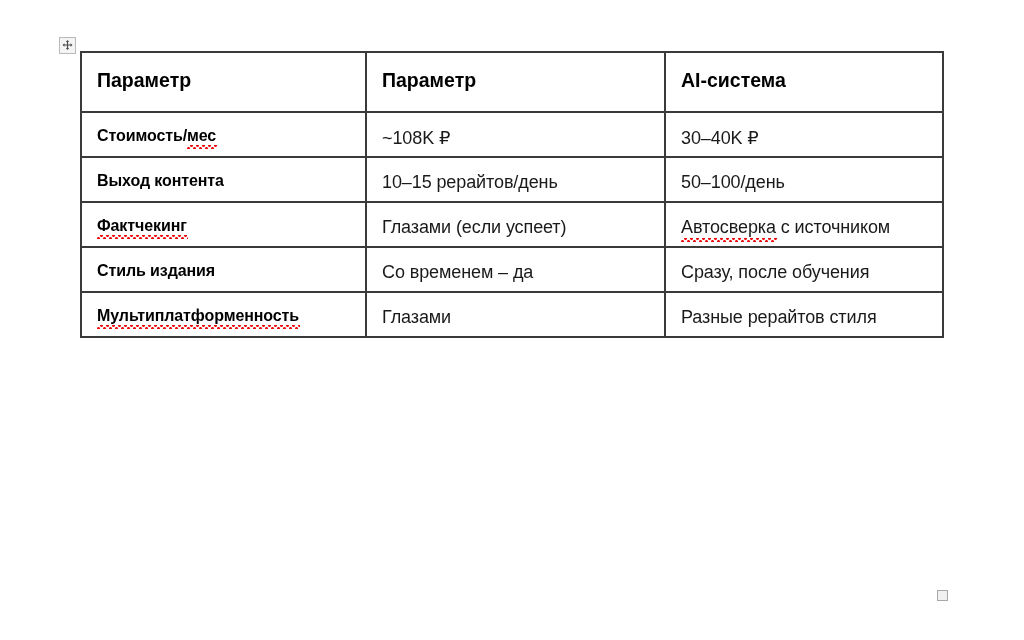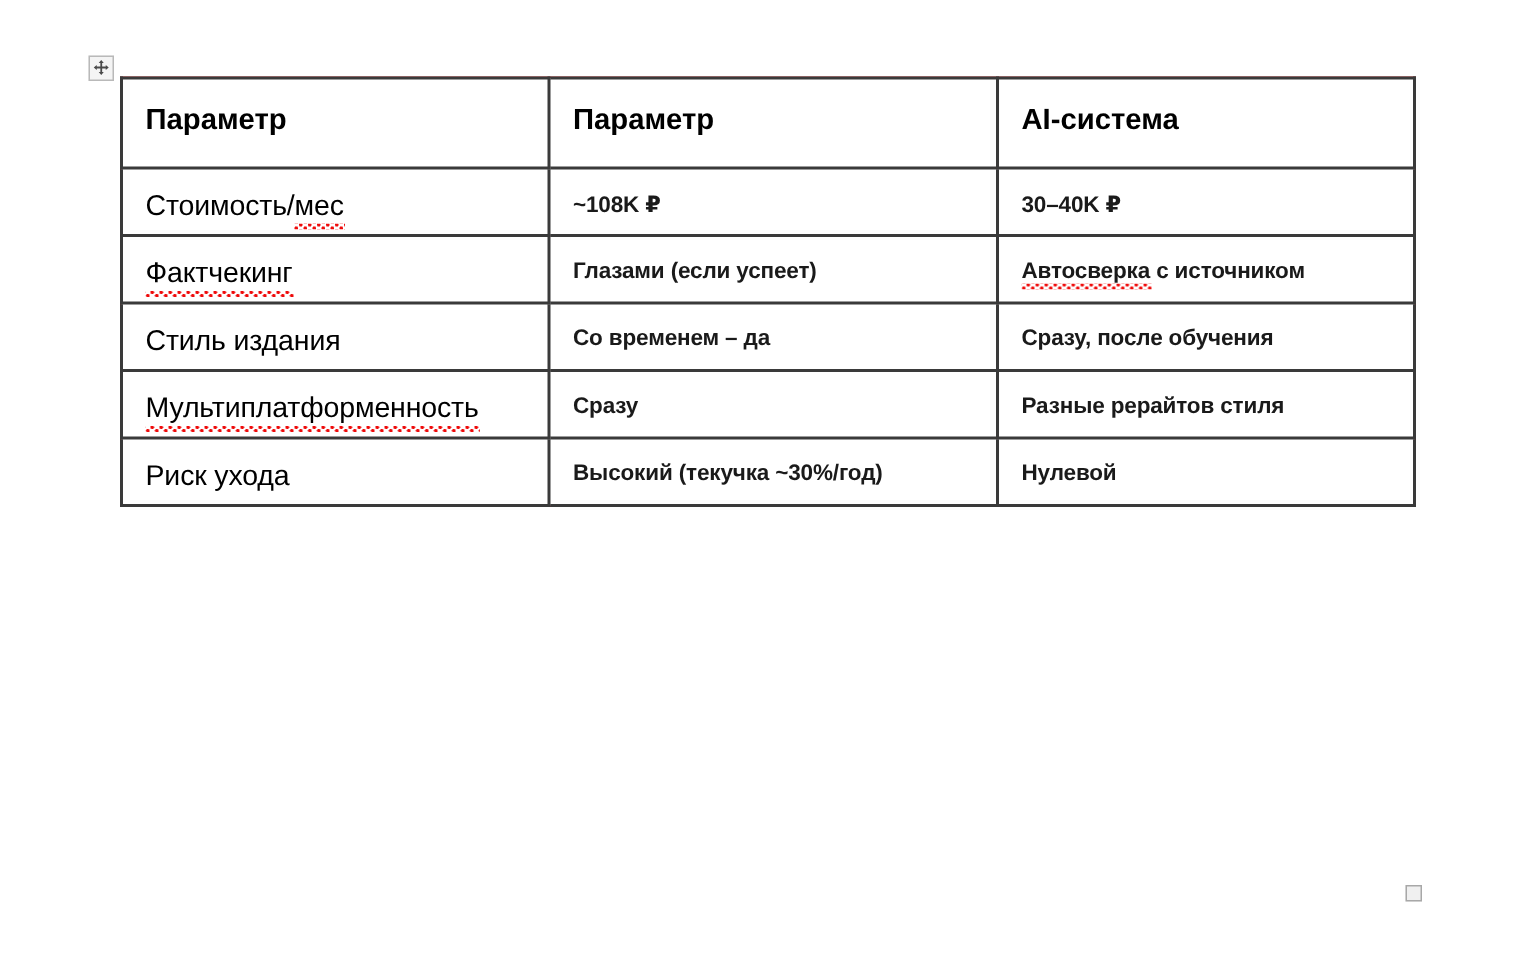--- a/index.html
+++ b/index.html
@@ -58,46 +58,46 @@
   }
 
   
   #comparison-table {
     position: absolute;
     left: 80px;
     top: 51px;
     width: 862px;
     border-collapse: collapse;
     table-layout: fixed;
-    background: #b91c1c;
+    background: #7dd3fc;
   }
   #comparison-table col.c-param { width: 285px; }
   #comparison-table col.c-journalist { width: 299px; }
   #comparison-table col.c-ai { width: 278px; }
 
   #comparison-table td,
   #comparison-table th {
     border: 2px solid #3a3a3a;
     vertical-align: top;
     padding: 14px 15px 0 15px;
     height: 45px;
     box-sizing: border-box;
     text-align: left;
     background: #ffffff;
   }
 
   .cell-param {
-    font-weight: normal;
-    font-size: 19px;
+    font-weight: bold;
+    font-size: 16px;
     color: #000000;
     letter-spacing: -0.1px;
   }
   .cell-value {
-    font-weight: bold;
-    font-size: 15px;
+    font-weight: normal;
+    font-size: 18px;
     color: #1a1a1a;
     letter-spacing: -0.1px;
   }
   .header-cell {
     font-weight: bold;
     font-size: 19.5px;
     color: #000000;
   }
   #comparison-table tr.header-row td,
   #comparison-table tr.header-row th {
@@ -166,20 +166,31 @@
           <span class="cell-text"><span>Стоимость/</span><span class="misspelled">мес</span></span>
         </td>
         <td class="cell-value">
           <span class="cell-text">~108K ₽</span>
         </td>
         <td class="cell-value">
           <span class="cell-text">30–40K ₽</span>
         </td>
       </tr>
 
+      <tr>
+        <td class="cell-param">
+          <span class="cell-text">Выход контента</span>
+        </td>
+        <td class="cell-value">
+          <span class="cell-text">10–15 рерайтов/день</span>
+        </td>
+        <td class="cell-value">
+          <span class="cell-text">50–100/день</span>
+        </td>
+      </tr>
 
 
       <tr>
         <td class="cell-param">
           <span class="cell-text"><span class="misspelled">Фактчекинг</span></span>
         </td>
         <td class="cell-value">
           <span class="cell-text">Глазами (если успеет)</span>
         </td>
         <td class="cell-value">
@@ -198,36 +209,25 @@
           <span class="cell-text">Сразу, после обучения</span>
         </td>
       </tr>
 
 
       <tr>
         <td class="cell-param">
           <span class="cell-text"><span class="misspelled">Мультиплатформенность</span></span>
         </td>
         <td class="cell-value">
-          <span class="cell-text">Сразу</span>
+          <span class="cell-text">Глазами</span>
         </td>
         <td class="cell-value">
           <span class="cell-text">Разные рерайтов стиля</span>
         </td>
       </tr>
 
-      <tr>
-        <td class="cell-param">
-          <span class="cell-text">Риск ухода</span>
-        </td>
-        <td class="cell-value">
-          <span class="cell-text">Высокий (текучка ~30%/год)</span>
-        </td>
-        <td class="cell-value">
-          <span class="cell-text">Нулевой</span>
-        </td>
-      </tr>
     </tbody>
   </table>
 
   <div id="table-resize-handle"></div>
 
 </div>
 
 </body></html>

